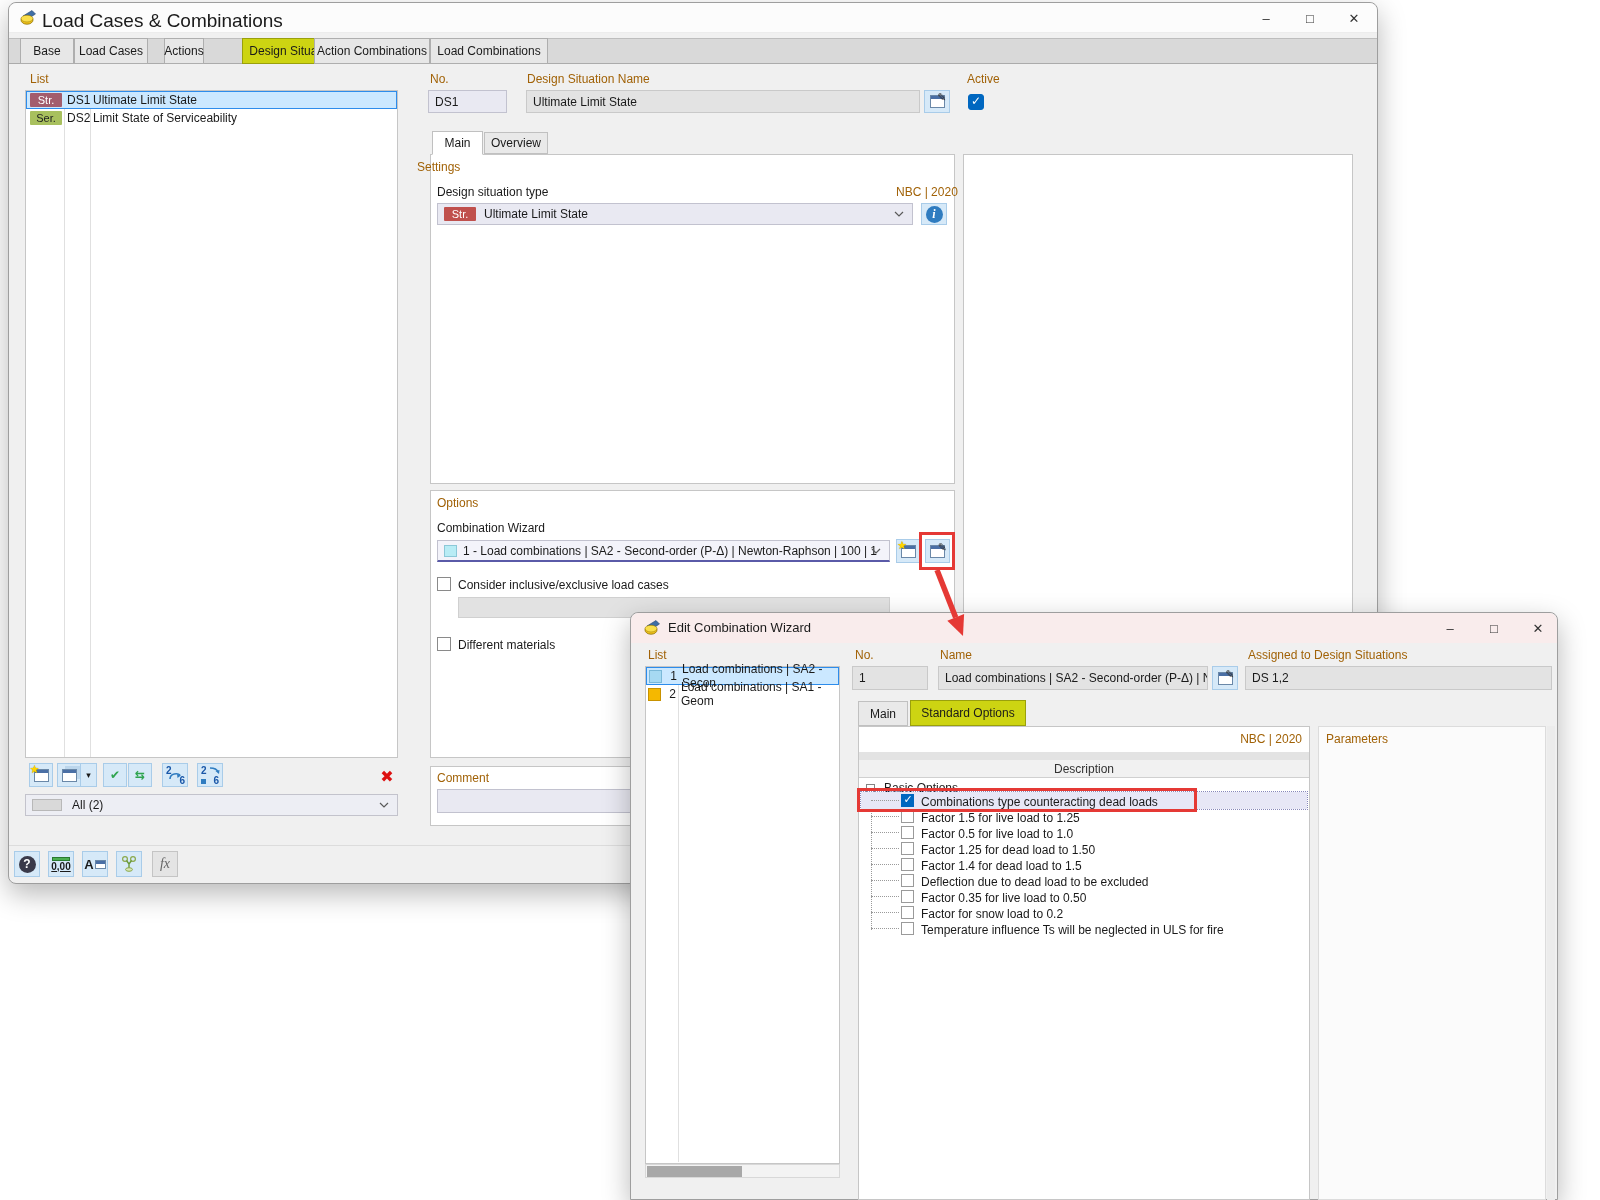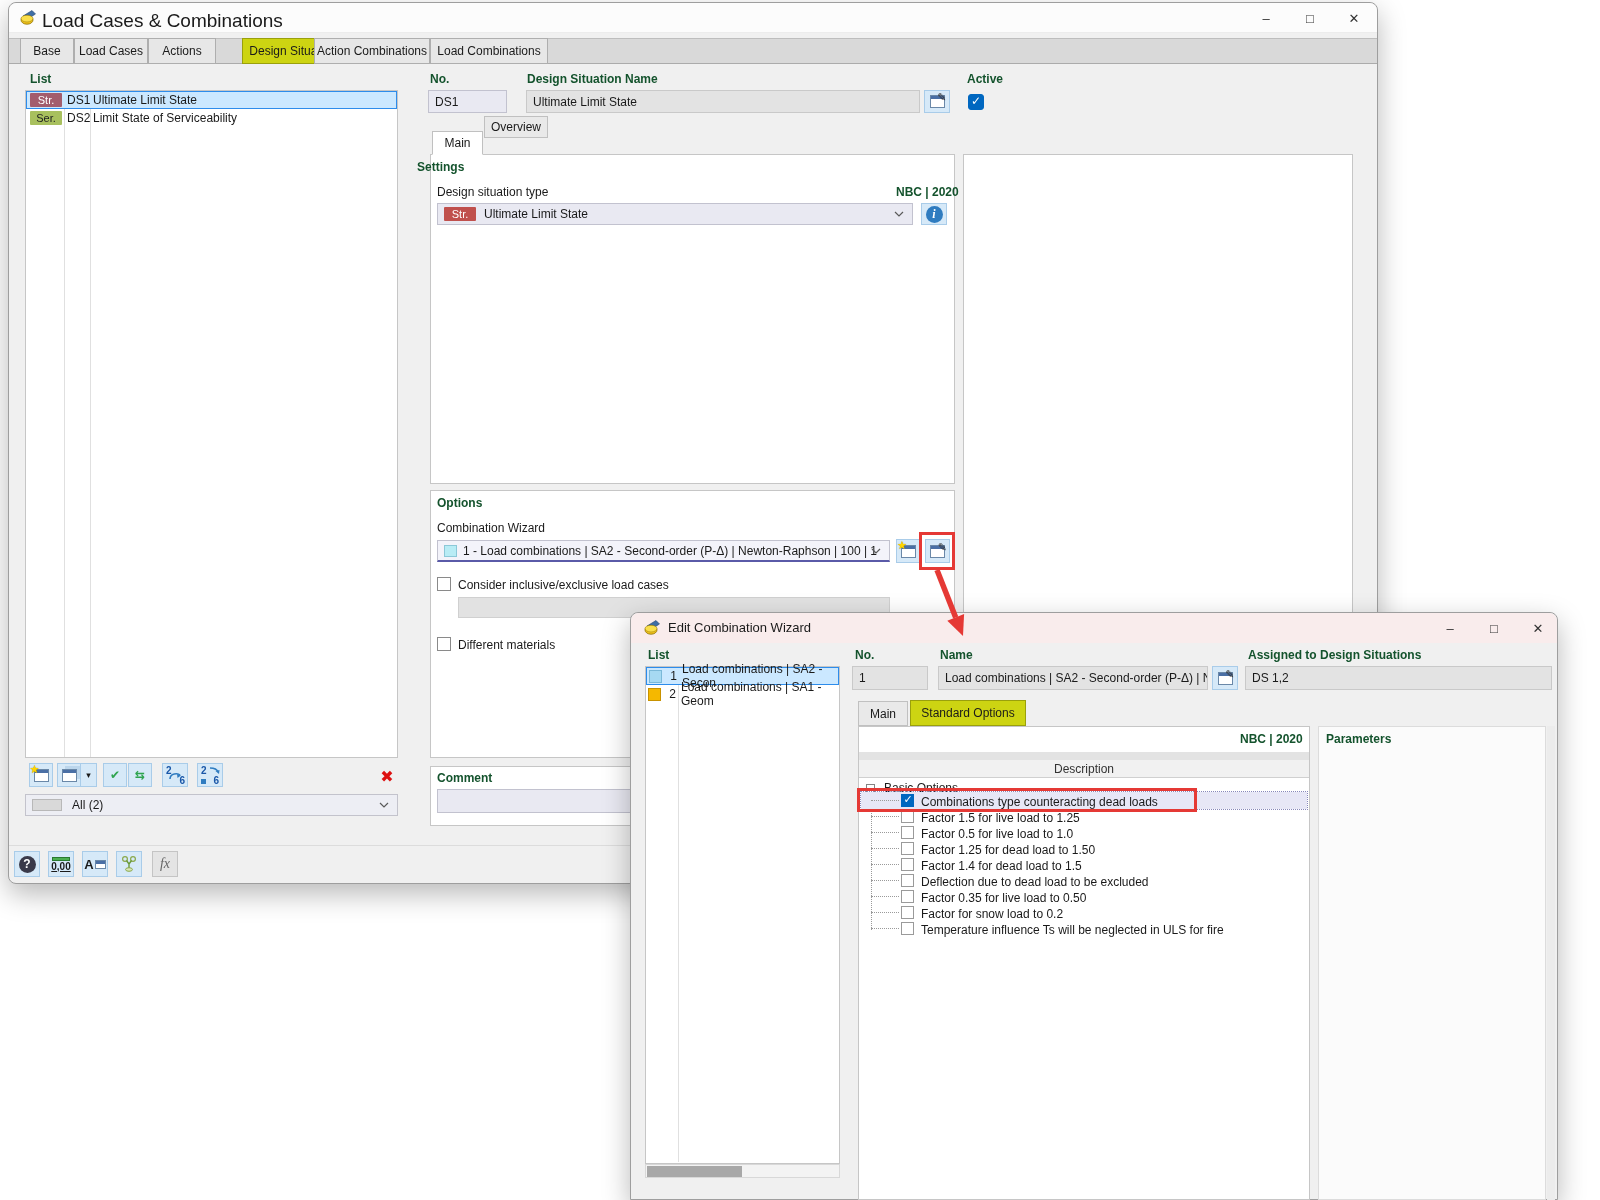--- a/index.html
+++ b/index.html
@@ -6,21 +6,21 @@
   body { margin:0; background:#fff; }
   .stage { position:relative; width:1600px; height:1200px; background:#fff;
            font-family:"Liberation Sans","DejaVu Sans",sans-serif; font-size:12px; color:#1a1a1a; overflow:hidden; }
   .layer { position:absolute; inset:0; }
   .abs { position:absolute; }
   .frame { position:absolute; background:#f0f0f0; border:1px solid #9e9e9e; box-shadow:0 10px 28px rgba(0,0,0,.28); }
   .tbar1 { background:#fcfcfc; border-bottom:1px solid #ececec; border-radius:8px 8px 0 0; }
   .tbar2 { background:#f9ecec; border-radius:8px 8px 0 0; }
   .wbtn { position:absolute; width:36px; height:24px; display:flex; align-items:center; justify-content:center;
           font-size:13px; color:#333; cursor:pointer; }
-  .lbl { position:absolute; color:#14532d; font-weight:700; white-space:nowrap; }
+  .lbl { position:absolute; color:#a16207; font-weight:400; white-space:nowrap; }
   .txt { position:absolute; white-space:nowrap; }
   .box { position:absolute; background:#fff; border:1px solid #c6c6c6; }
   .field { position:absolute; display:flex; align-items:center; padding:0 6px; background:#e9e9f2;
            border:1px solid #c2c2cf; overflow:hidden; white-space:nowrap; }
   .field.g { background:#e3e3e3; border-color:#c9c9c9; }
   .field.dis { background:#e2e2e2; border-color:#d0d0d0; }
   .bluebtn { position:absolute; display:flex; align-items:center; justify-content:center;
              background:#d6e9f8; border:1px solid #a9cce9; cursor:pointer; }
   .graybtn { position:absolute; display:flex; align-items:center; justify-content:center;
              background:#e4e4e4; border:1px solid #c4c4c4; }
@@ -87,21 +87,21 @@
         </svg>
     </span>
     <span class="txt" style="left:42px;top:10px;font-size:19px">Load Cases &amp; Combinations</span>
     <span class="wbtn" style="left:1248px;top:6px">–</span>
     <span class="wbtn" style="left:1292px;top:6px">□</span>
     <span class="wbtn" style="left:1336px;top:6px">✕</span>
 
     <div class="tabstrip" style="left:9px;top:38px;width:1368px;height:26px"></div>
     <div class="tab1" style="left:20px;width:54px">Base</div>
     <div class="tab1" style="left:74px;width:74px">Load Cases</div>
-    <div class="tab1" style="left:148px;width:68px">Actions</div>
+    <div class="tab1" style="left:164px;width:40px">Actions</div>
     <div class="tab1 on" style="left:206px;width:108px">Design Situations</div>
     <div class="tab1" style="left:314px;width:116px">Action Combinations</div>
     <div class="tab1" style="left:430px;width:118px">Load Combinations</div>
 
     <span class="lbl" style="left:30px;top:72px">List</span>
     <div class="box" style="left:25px;top:90px;width:373px;height:668px"></div>
     <div class="sep-v" style="left:64px;top:91px;height:666px"></div>
     <div class="sep-v" style="left:90px;top:91px;height:666px"></div>
     <div class="lrow sel" style="left:26px;top:91px;width:371px;height:18px">
       <span class="bdg str-l" style="margin-left:3px">Str.</span>
@@ -166,21 +166,21 @@
     </div>
     <div class="bluebtn" style="left:924px;top:90px;width:26px;height:23px">
       <span class="ic-sheet">
           <span class="ic-pencil"></span>
         </span>
     </div>
     <span class="lbl" style="left:967px;top:72px">Active</span>
     <span class="ck big on" style="left:968px;top:94px"></span>
 
     <div class="stab on-white" style="left:432px;top:131px;width:51px;height:24px">Main</div>
-    <div class="stab" style="left:484px;top:116px;width:64px;height:22px">Overview</div>
+    <div class="stab" style="left:484px;top:132px;width:64px;height:22px">Overview</div>
 
     <div class="box" style="left:430px;top:154px;width:525px;height:330px"></div>
     <span class="lbl" style="left:417px;top:160px">Settings</span>
     <span class="txt" style="left:437px;top:185px">Design situation type</span>
     <span class="lbl" style="left:896px;top:185px;width:52px;text-align:right">NBC | 2020</span>
     <div class="field" style="left:437px;top:203px;width:476px;height:22px">
       <span class="bdg str-d">Str.</span>
       <span style="padding-left:8px">Ultimate Limit State</span>
       <svg class="chev" style="position:absolute;right:8px" width="10" height="6">
           <path d="M1 1 L5 5 L9 1" stroke="#5a5a5a" stroke-width="1.2" fill="none"></path>

